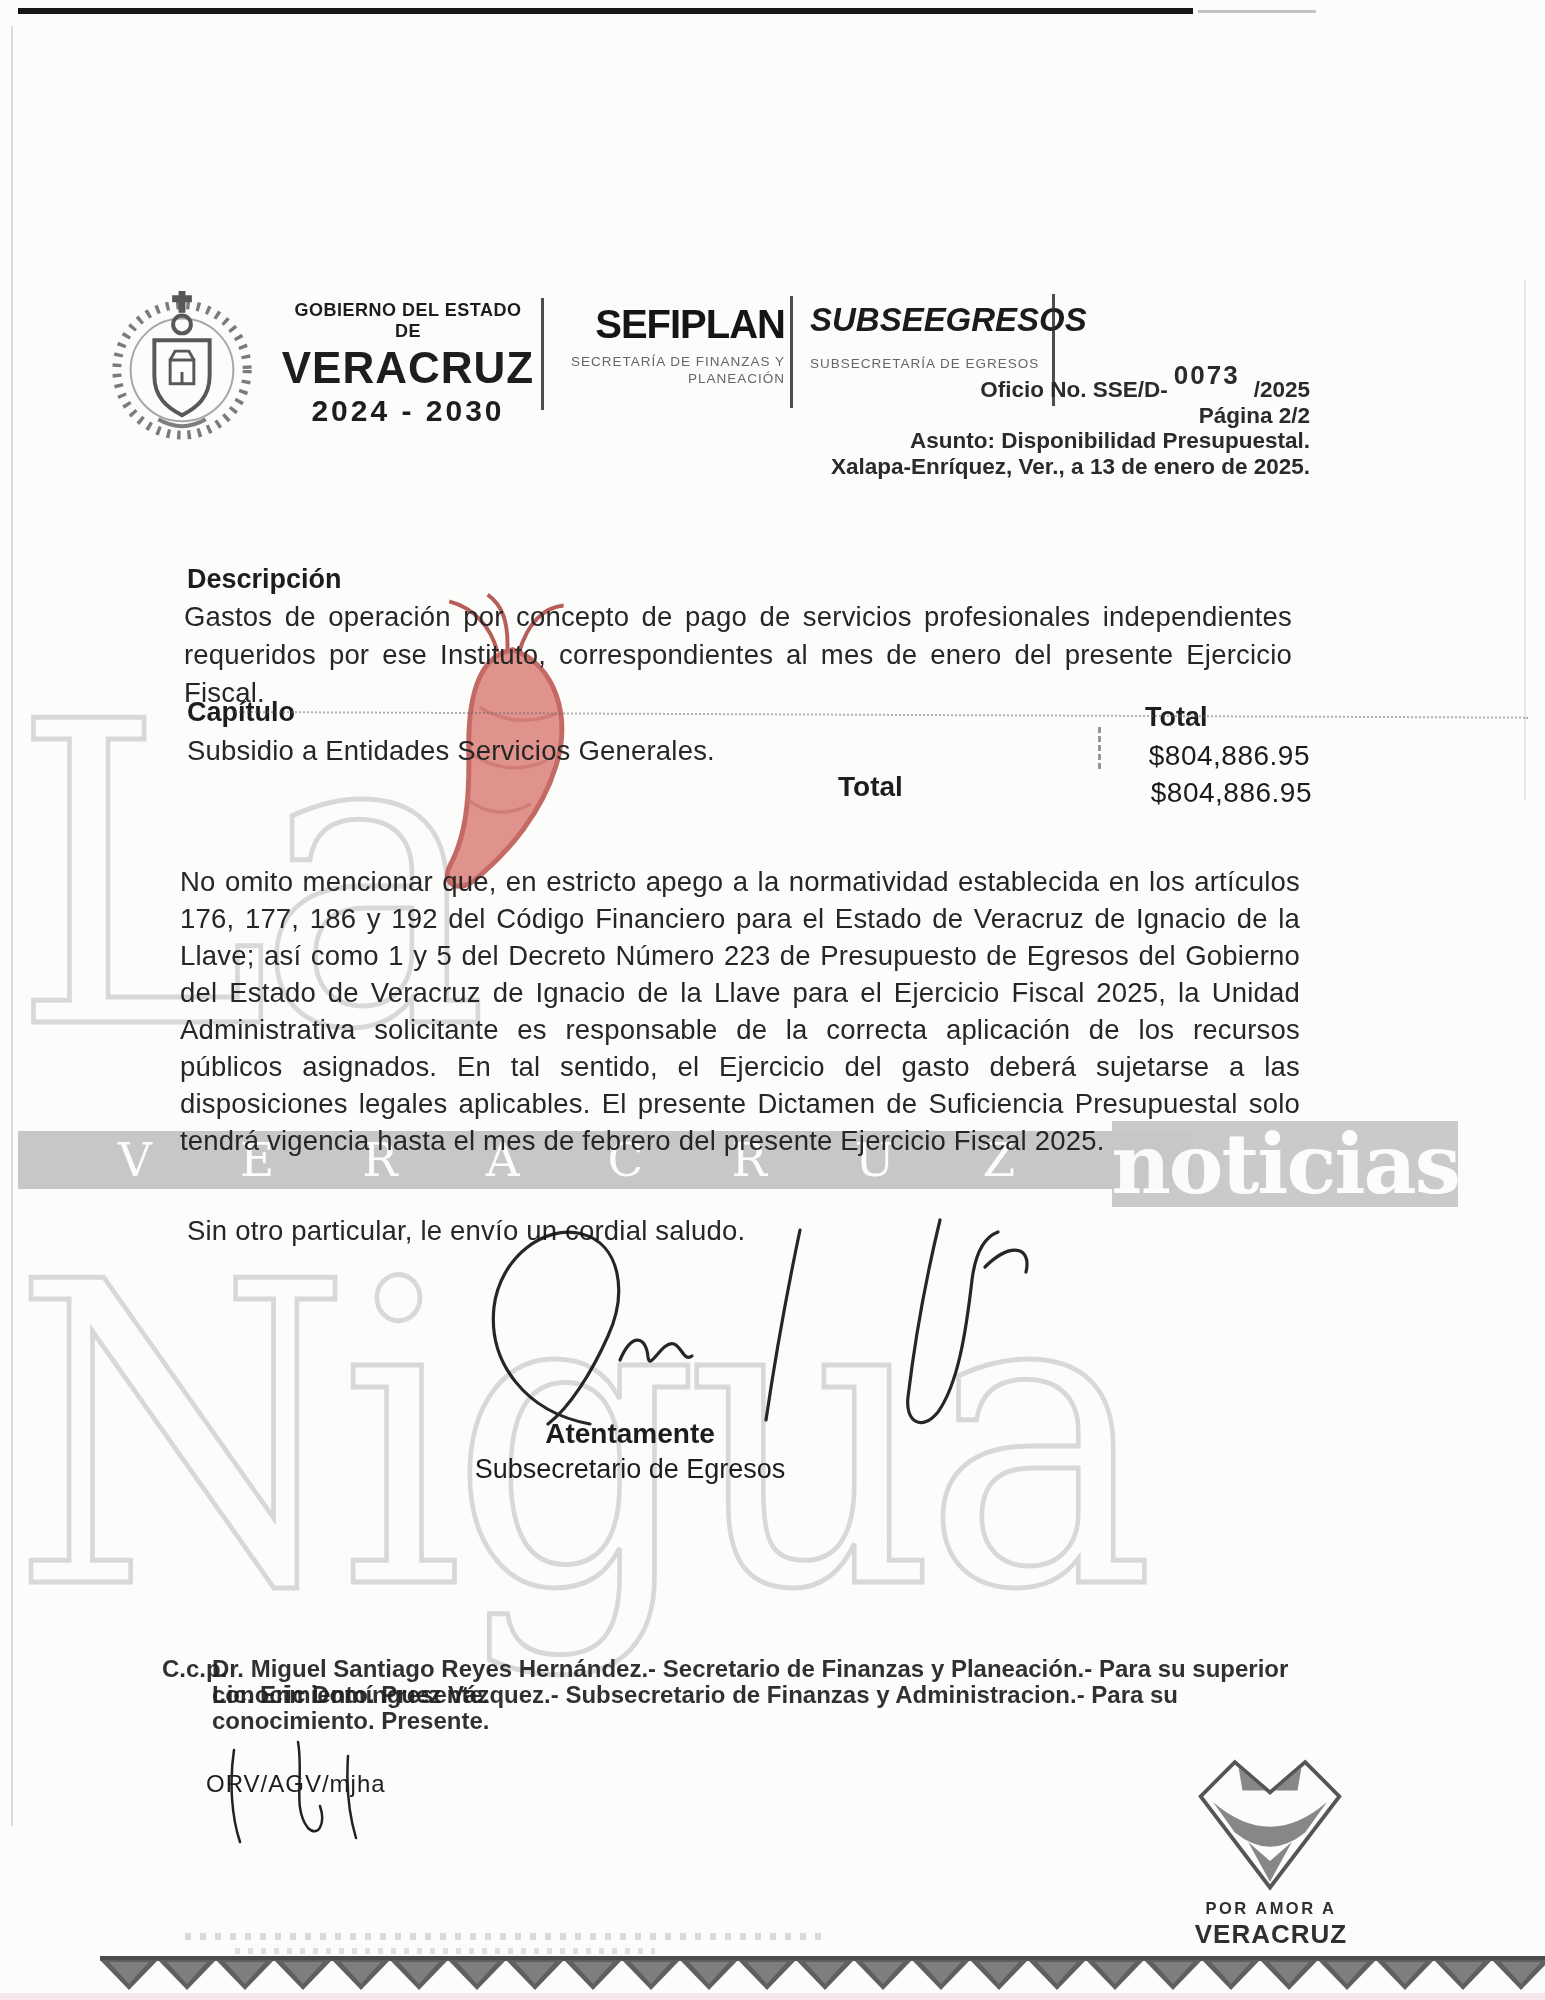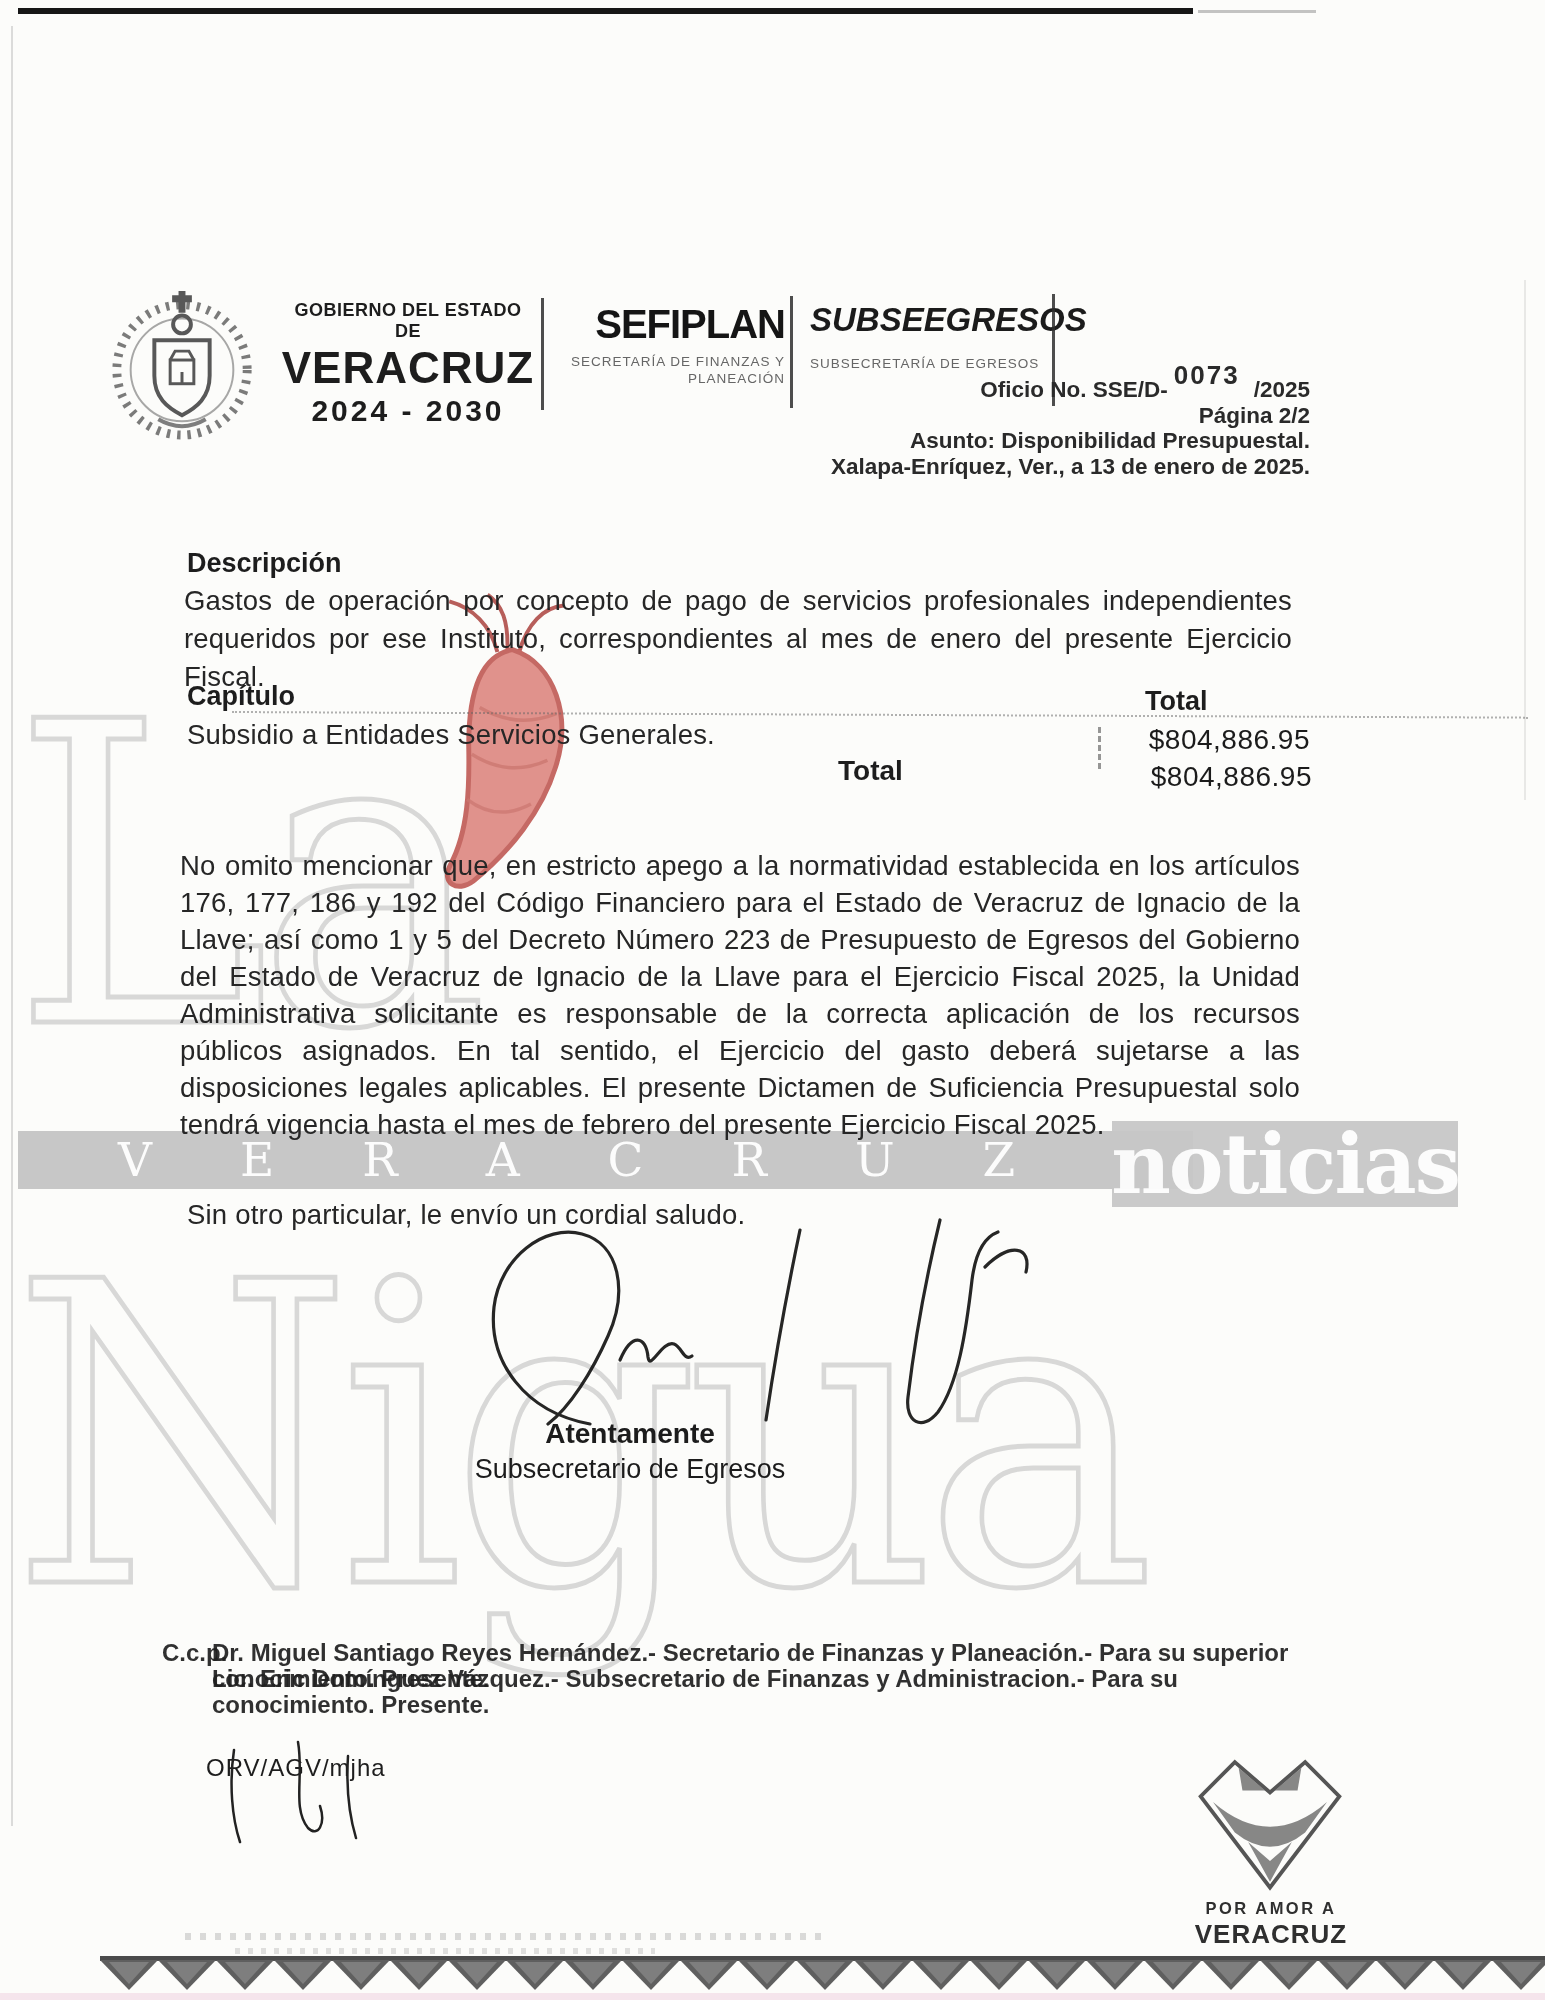--- a/index.html
+++ b/index.html
@@ -1,19 +1,19 @@
 <!DOCTYPE html>
 <html><head>
 <meta charset="utf-8">
 <style>
   html,body{margin:0;padding:0;background:#ffffff;}
   .page{position:relative;width:1545px;height:2000px;background:#fcfcfa;overflow:hidden;
         font-family:"Liberation Sans",sans-serif;color:#222;}
   .abs{position:absolute;}
-  .txt{position:absolute;white-space:pre-wrap;}
+  .txt{position:absolute;white-space:pre-wrap;margin-top:16px;}
   
   .topline{position:absolute;left:18px;top:8px;width:1175px;height:6px;background:#161616;}
   .topline2{position:absolute;left:1198px;top:10px;width:118px;height:3px;background:#8a8a8a;opacity:.5;}
   .leftline{position:absolute;left:11px;top:26px;width:2px;height:1800px;background:#aaa;opacity:.4;}
   .rightline{position:absolute;left:1524px;top:280px;width:2px;height:520px;background:#bbb;opacity:.3;}
   
   .gob{position:absolute;left:281px;top:300px;width:254px;text-align:center;color:#1d1d1d;}
   .gob .l1{font-size:18px;font-weight:700;letter-spacing:.5px;}
   .gob .l2{font-size:44px;font-weight:700;letter-spacing:1px;margin-top:1px;}
   .gob .l3{font-size:30px;font-weight:700;letter-spacing:3px;margin-top:1px;}

